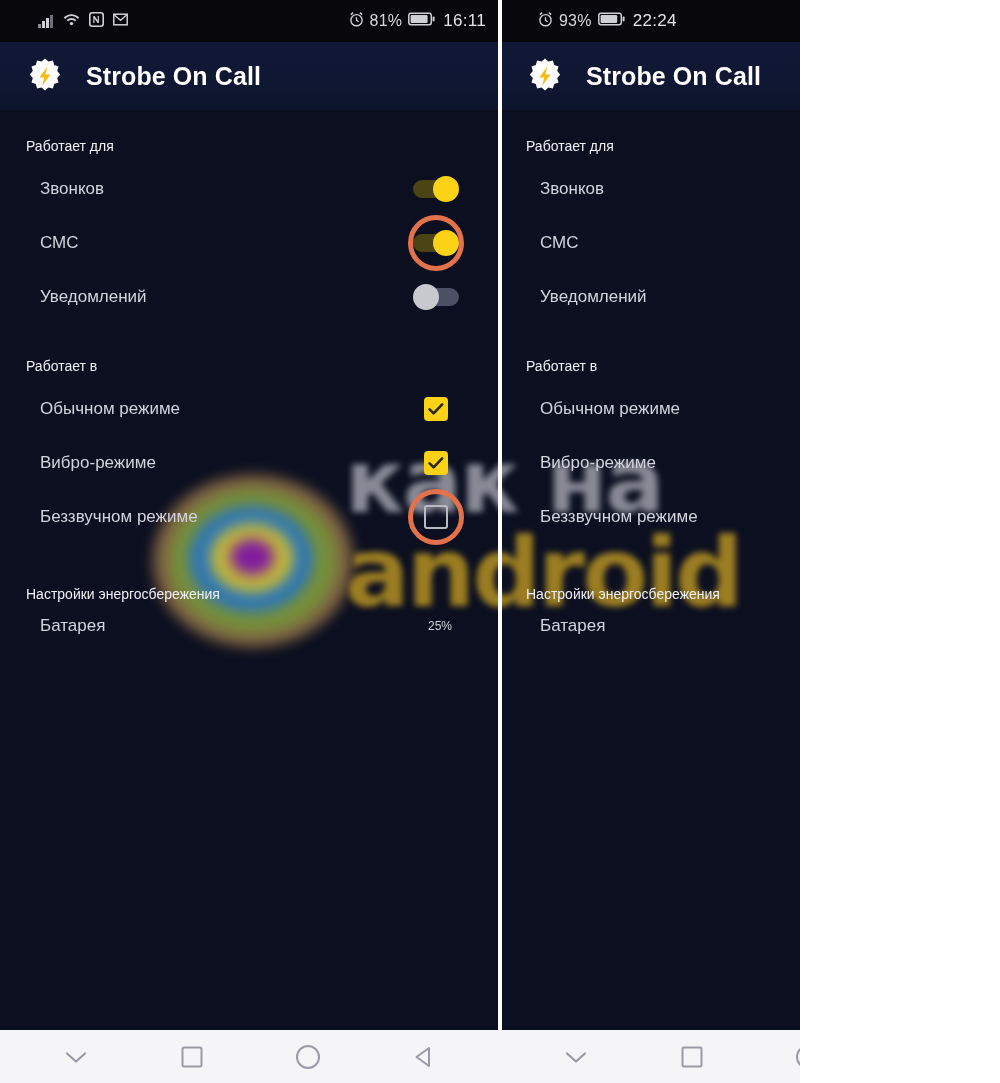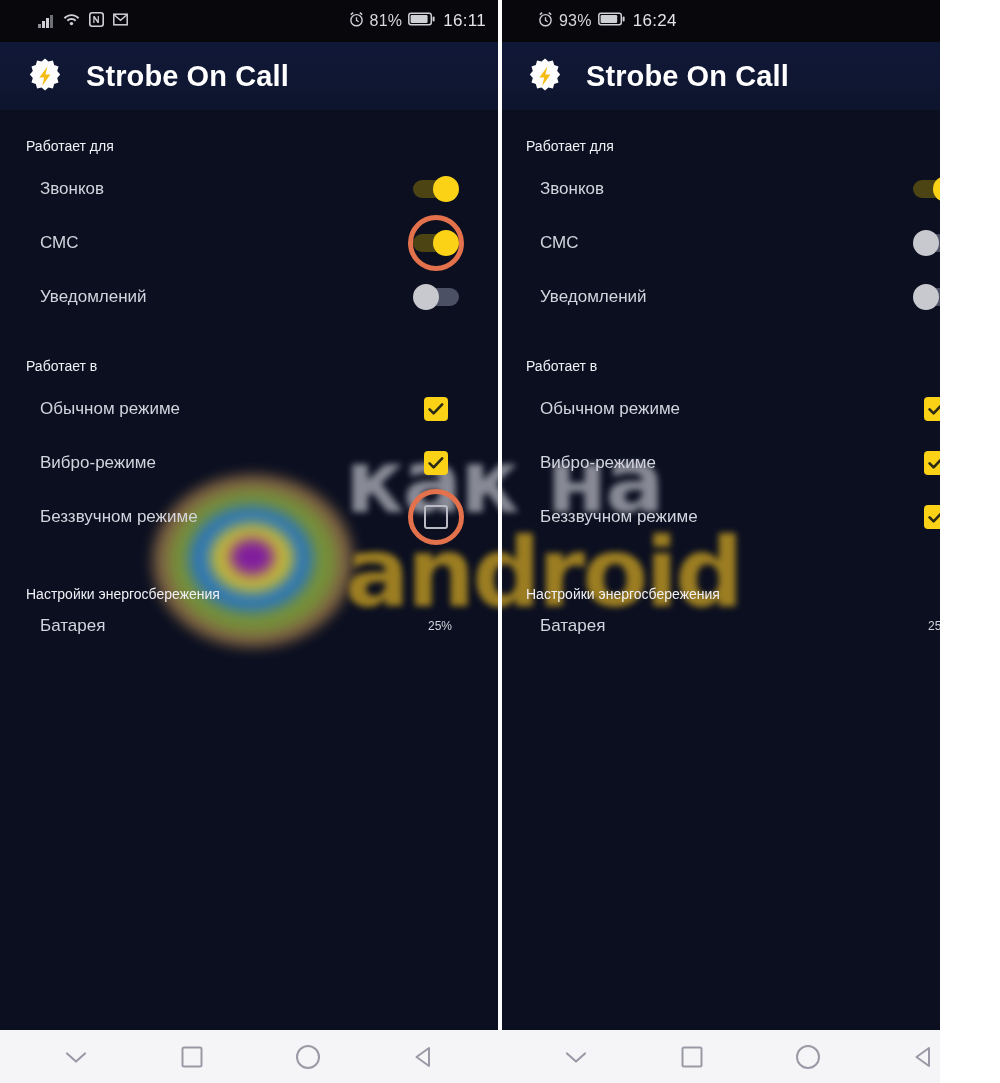--- a/index.html
+++ b/index.html
@@ -4,21 +4,21 @@
 <style>
   * { box-sizing: border-box; margin: 0; padding: 0; }
   html, body {
     width: 1000px; height: 1083px;
     background: #ffffff;
     font-family: "Liberation Sans", sans-serif;
     overflow: hidden;
   }
   .screenshot {
     position: relative;
-    width: 940px; height: 1083px;
+    width: 800px; height: 1083px;
     background: #a3a3a3;
     overflow: hidden;
   }
 
   
   .panel {
     position: absolute;
     top: 0;
     width: 500px;
     height: 1030px;
@@ -88,21 +88,21 @@
     position: relative;
     height: 68px;
     background: linear-gradient(180deg,#101837 0%,#0f1733 55%,#0d142c 100%);
     display: flex; align-items: center;
     padding-left: 26px;
     z-index: 15;
   }
   .app-icon { width: 38px; height: 38px; flex: 0 0 38px; }
   .app-title {
     color: #ffffff;
-    font-size: 29px;
+    font-size: 25px;
     font-weight: bold;
     letter-spacing: .1px;
     margin-left: 22px;
   }
 
   
   .content {
     position: relative;
     padding: 0 26px 0 26px;
     z-index: 10;
@@ -413,21 +413,21 @@
           </svg>
         </span>
         <span class="sb-text">93%</span>
         <span class="icn">
           <svg width="27" height="14" viewBox="0 0 27 14">
             <rect x="0.8" y="1.3" width="22.5" height="11.4" rx="2.2" fill="none" stroke="#cfcfd6" stroke-width="1.5"></rect>
             <rect x="2.6" y="3" width="16.6" height="8" rx="1.2" fill="#cfcfd6"></rect>
             <rect x="24.6" y="4.6" width="2" height="4.8" rx="1" fill="#cfcfd6"></rect>
           </svg>
         </span>
-        <span class="sb-clock">16:24</span>
+        <span class="sb-clock">22:24</span>
       </div>
     </div>
 
     <div class="app-bar">
       <span class="app-icon">
         <svg width="38" height="38" viewBox="0 0 38 38">
           <path d="M19 1.4l3.4 3.1 4.5-1 1.3 4.4 4.3 1.6-1.3 4.4 3 3.6-3 3.6 1.3 4.4-4.3 1.6-1.3 4.4-4.5-1L19 33.6l-3.4-3.1-4.5 1-1.3-4.4-4.3-1.6 1.3-4.4-3-3.6 3-3.6-1.3-4.4 4.3-1.6 1.3-4.4 4.5 1z" fill="#fdfdfd"></path>
           <path d="M21.4 9.4l-8 11.2h4.8l-2 8.4 8.2-11.6h-5z" fill="#f5bc14"></path>
         </svg>
       </span>

